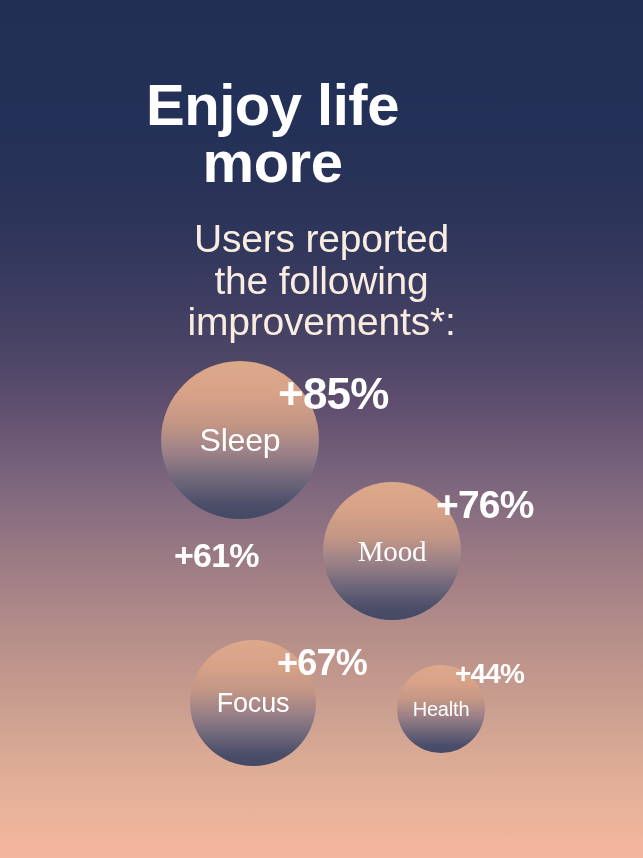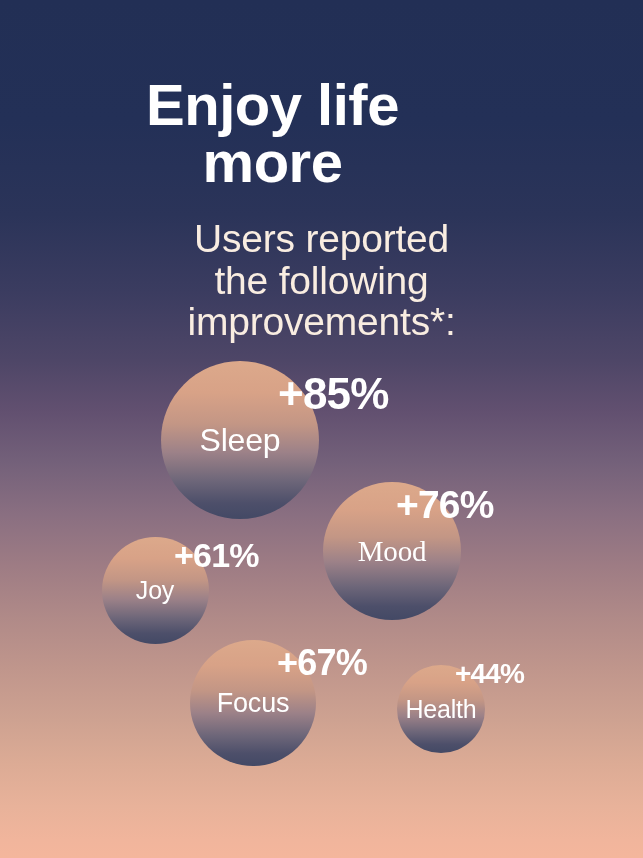--- a/index.html
+++ b/index.html
@@ -152,32 +152,28 @@
   <div class="bubble-field" id="bubble-field">
       <div class="bubble-group" style="left: 161px; top: 361px; width: 158px; height: 158px;">
         <div class="bubble" style="width: 158px; height: 158px;"></div>
         <div class="bubble-label" style="font-size: 32px;">Sleep</div>
       </div>
       <div class="bubble-value" style="left: 278px; top: 372px; font-size: 44px;">+85%</div>
       <div class="bubble-group" style="left: 323px; top: 482px; width: 138px; height: 138px;">
         <div class="bubble" style="width: 138px; height: 138px;"></div>
         <div class="bubble-label" style="font-size: 29px; font-family: Liberation Serif, serif;">Mood</div>
       </div>
-      <div class="bubble-value" style="left: 396px; top: 485px; font-size: 39px;">+76%</div>
+      <div class="bubble-value" style="left: 436px; top: 485px; font-size: 39px;">+76%</div>
       <div class="bubble-group" style="left: 190px; top: 640px; width: 126px; height: 126px;">
         <div class="bubble" style="width: 126px; height: 126px;"></div>
         <div class="bubble-label" style="font-size: 27px;">Focus</div>
       </div>
       <div class="bubble-value" style="left: 277px; top: 645px; font-size: 36px;">+67%</div>
-      <div class="bubble-group" style="left: 101.5px; top: 536.5px; width: 107px; height: 107px;">
-        <div class="bubble" style="width: 107px; height: 107px;"></div>
-        <div class="bubble-label" style="font-size: 25px;">Joy</div>
-      </div>
       <div class="bubble-value" style="left: 174px; top: 538px; font-size: 34px;">+61%</div>
       <div class="bubble-group" style="left: 397px; top: 665px; width: 88px; height: 88px;">
         <div class="bubble" style="width: 88px; height: 88px;"></div>
-        <div class="bubble-label" style="font-size: 25px;">Health</div>
+        <div class="bubble-label" style="font-size: 20px;">Health</div>
       </div>
       <div class="bubble-value" style="left: 455px; top: 660px; font-size: 28px;">+44%</div>
     </div>
 
 
 </div>
 
 </body></html>

